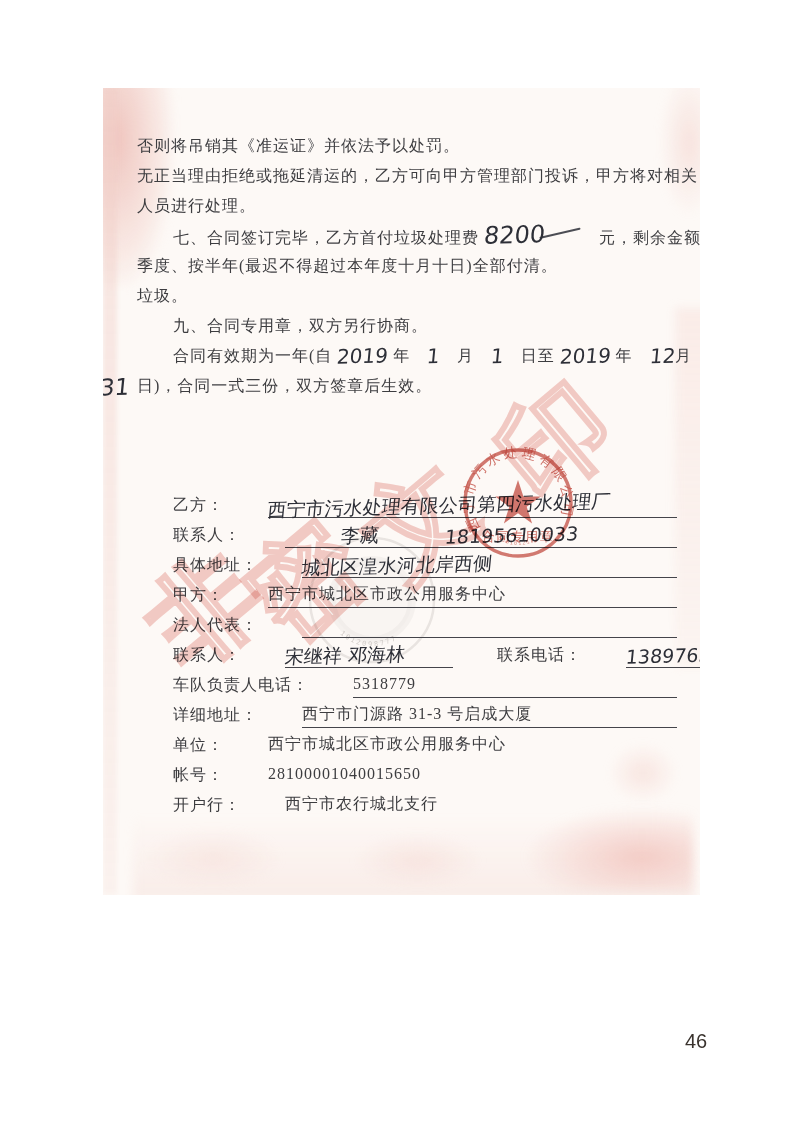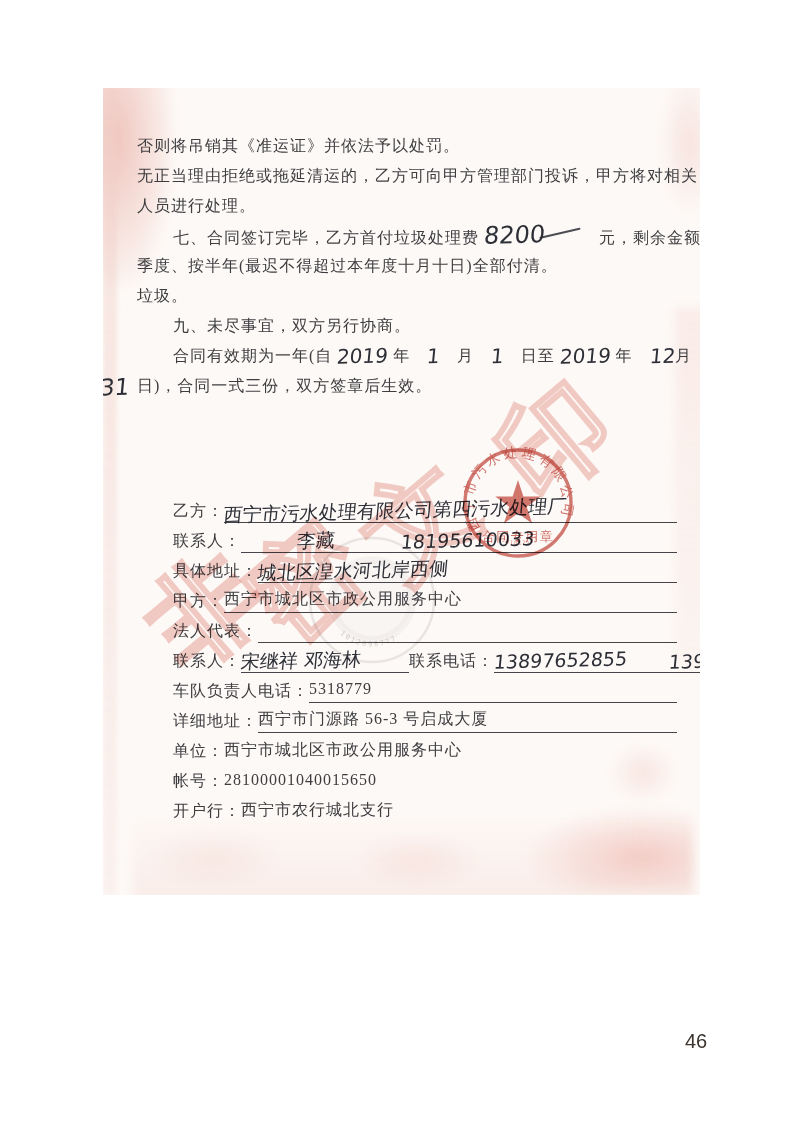--- a/index.html
+++ b/index.html
@@ -37,21 +37,21 @@
     display:inline-block;transform:skewX(-7deg) rotate(-1.5deg);
     position:relative;top:2px;line-height:1;
   }
   .hw.amount{font-size:24px;top:0;}
   .swash{display:inline-block;width:42px;height:2px;background:#2d2f37;border-radius:2px;
     transform:rotate(-13deg) translateY(-9px);margin:0 16px 0 -4px;opacity:.85;}
   .margin-num{position:absolute;left:-37px;top:3px;font-size:23px;}
   
   .form{position:absolute;left:34px;top:405px;width:540px;z-index:3;
     color:#3d3d40;font-size:16px;letter-spacing:1px;}
-  .frow{height:30px;display:flex;align-items:flex-end;padding-left:36px;white-space:nowrap;}
+  .frow{height:30px;display:flex;align-items:flex-start;padding-left:36px;white-space:nowrap;gap:44px;}
   .flabel{flex:0 0 auto;line-height:24px;}
   .fval{flex:1 1 auto;position:relative;height:24px;line-height:22px;overflow:visible;}
   .fval.ul{border-bottom:1.3px solid #44444a;}
   .fval.fixed{flex:0 0 168px;}
   .fv{white-space:nowrap;}
   .fv.centered{margin-left:56px;}
   .fv.gap{margin-left:66px;}
   .fv.gap2{margin-left:42px;}
   .fval .hw{font-size:19px;top:0;}
   .fval .hw.fv{vertical-align:bottom;}
@@ -105,21 +105,21 @@
     </text>
   </svg>
 
   <div class="content" id="clauses">
       <div class="line"><span class="print">否则将吊销其《准运证》并依法予以处罚。</span></div>
       <div class="line"><span class="print">无正当理由拒绝或拖延清运的，乙方可向甲方管理部门投诉，甲方将对相关</span></div>
       <div class="line"><span class="print">人员进行处理。</span></div>
       <div class="line indent"><span class="print">七、合同签订完毕，乙方首付垃圾处理费 </span><span class="hw amount">8200</span><span class="swash"></span><span class="print">元，剩余金额按</span></div>
       <div class="line"><span class="print">季度、按半年(最迟不得超过本年度十月十日)全部付清。</span></div>
       <div class="line"><span class="print">垃圾。</span></div>
-      <div class="line indent"><span class="print">九、未尽事宜，双方另行协商。</span></div>
+      <div class="line indent"><span class="print">九、合同专用章，双方另行协商。</span></div>
       <div class="line indent"><span class="print">合同有效期为一年(自 </span><span class="hw">2019</span><span class="print"> 年　</span><span class="hw">1</span><span class="print">　月　</span><span class="hw">1</span><span class="print">　日至 </span><span class="hw">2019</span><span class="print"> 年　</span><span class="hw">12</span><span class="print">月</span></div>
       <div class="line"><span class="margin-num hw">31</span><span class="print">日)，合同一式三份，双方签章后生效。</span></div>
     </div>
 
   <div class="form" id="formRows">
       <div class="frow">
         <span class="flabel">乙方：</span>
         <span class="fval ul"><span class="hw fv">西宁市污水处理有限公司第四污水处理厂</span></span>
       </div>
       <div class="frow">
@@ -143,21 +143,21 @@
         <span class="fval ul fixed"><span class="hw fv">宋继祥 邓海林</span></span>
         <span class="flabel">联系电话：</span>
         <span class="fval ul"><span class="hw fv">13897652855</span><span class="hw fv gap2">13997200788</span></span>
       </div>
       <div class="frow">
         <span class="flabel">车队负责人电话：</span>
         <span class="fval ul"><span class="print fv">5318779</span></span>
       </div>
       <div class="frow">
         <span class="flabel">详细地址：</span>
-        <span class="fval ul"><span class="print fv">西宁市门源路 56-3 号启成大厦</span></span>
+        <span class="fval ul"><span class="print fv">西宁市门源路 31-3 号启成大厦</span></span>
       </div>
       <div class="frow">
         <span class="flabel">单位：</span>
         <span class="fval"><span class="print fv">西宁市城北区市政公用服务中心</span></span>
       </div>
       <div class="frow">
         <span class="flabel">帐号：</span>
         <span class="fval"><span class="print fv">28100001040015650</span></span>
       </div>
       <div class="frow">

